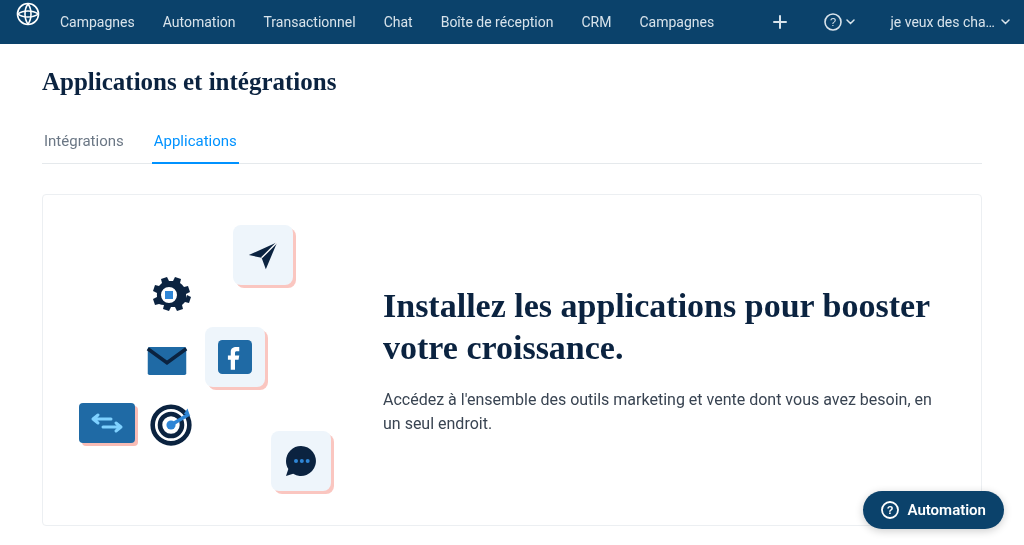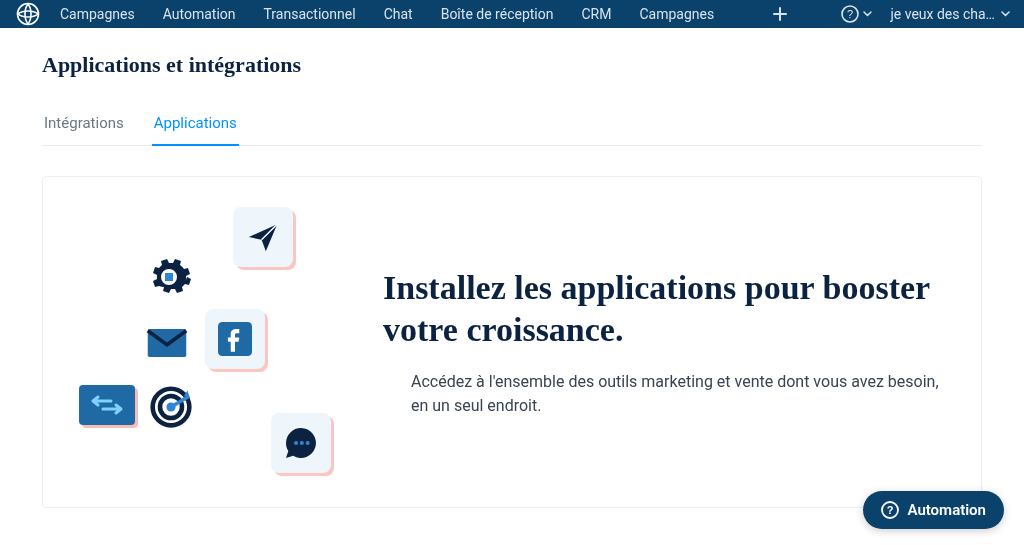--- a/index.html
+++ b/index.html
@@ -1,44 +1,44 @@
 <!DOCTYPE html>
 <html><head>
 <meta charset="utf-8">
 <style>
   * { box-sizing: border-box; margin: 0; padding: 0; }
   body { font-family: -apple-system, BlinkMacSystemFont, "Segoe UI", Roboto, Helvetica, Arial, sans-serif; background: #ffffff; color: #1f2d3d; width: 1024px; height: 545px; overflow: hidden; position: relative; }
 
   
-  .topnav { background: #0b426b; height: 28px; display: flex; padding: 0 14px; color: #d8e3eb; font-size: 14px; }
+  .topnav { background: #0b426b; height: 44px; display: flex; padding: 0 14px; color: #d8e3eb; font-size: 14px; }
   .logo-wrap { width: 28px; height: 28px; display:flex; align-items:center; justify-content:center; margin-right: 18px; }
   .nav-items { display: flex; gap: 28px; align-items: center; }
   .nav-item { color: #d8e3eb; cursor: pointer; white-space: nowrap; }
   .plus-btn { margin-left: 28px; cursor:pointer; display:flex; align-items:center; justify-content:center; width:20px; height:20px; }
   .nav-spacer { flex: 1; }
   .nav-right { display: flex; align-items: center; gap: 18px; }
   .help-btn { display:flex; align-items:center; gap:4px; cursor:pointer; }
-  .account { display:flex; align-items:center; gap:6px; cursor:pointer; max-width: 140px; }
+  .account { display:flex; align-items:center; gap:6px; cursor:pointer; max-width: 140px; margin-left: 17px; }
   .account-label { white-space: nowrap; overflow:hidden; text-overflow: ellipsis; }
 
   
   .page { padding: 24px 42px 0 42px; }
-  .page-title { font-family: Georgia, "Times New Roman", serif; font-size: 22px; font-weight: 700; color: #0b2340; }
+  .page-title { font-family: Georgia, "Times New Roman", serif; font-size: 25px; font-weight: 700; color: #0b2340; }
 
   
   .tabs { display:flex; gap: 26px; border-bottom: 1px solid #e5e9ec; margin-top: 26px; }
   .tab { padding: 10px 2px 12px 2px; font-size: 15px; color: #6b7785; cursor: pointer; border-bottom: 2px solid transparent; margin-bottom: -1px; }
   .tab.active { color: #0092ff; border-bottom-color: #0092ff; }
 
   
   .hero { margin-top: 30px; border: 1px solid #eceff2; border-radius: 4px; background: #ffffff; display:flex; align-items:center; padding: 20px 40px 20px 0; min-height: 320px; }
   .illus { width: 340px; height: 290px; position: relative; flex-shrink:0; }
   .hero-text { flex: 1; }
   .hero-heading { font-family: Liberation Serif, serif; font-size: 34px; font-weight: 700; color: #0b2340; line-height: 1.25; margin-bottom: 18px; }
-  .hero-sub { font-size: 16px; color: #394452; line-height: 1.5; max-width: 560px; margin-left: 28px; }
+  .hero-sub { font-size: 16px; color: #394452; line-height: 1.5; max-width: 560px; }
 
   
   .tile { position:absolute; background: #eef5fb; border-radius: 8px; display:flex; align-items:center; justify-content:center; box-shadow: 3px 3px 0 rgba(247, 160, 150, 0.6); }
   .tile.plane { width: 60px; height: 60px; top: 10px; left: 190px; }
   .tile.gear  { width: 56px; height: 56px; top: 52px; left: 98px; background: transparent; box-shadow:none; }
   .tile.mail  { width: 52px; height: 52px; top: 120px; left: 98px; background: transparent; box-shadow:none; }
   .tile.fb    { width: 60px; height: 60px; top: 112px; left: 162px; }
   .tile.arrows{ width: 56px; height: 40px; top: 188px; left: 36px; background:#1f6aa5; box-shadow: 3px 3px 0 rgba(247,160,150,0.7); border-radius:4px; }
   .tile.target{ width: 52px; height: 52px; top: 184px; left: 102px; background: transparent; box-shadow:none; }
   .tile.chat  { width: 60px; height: 60px; top: 216px; left: 228px; }

